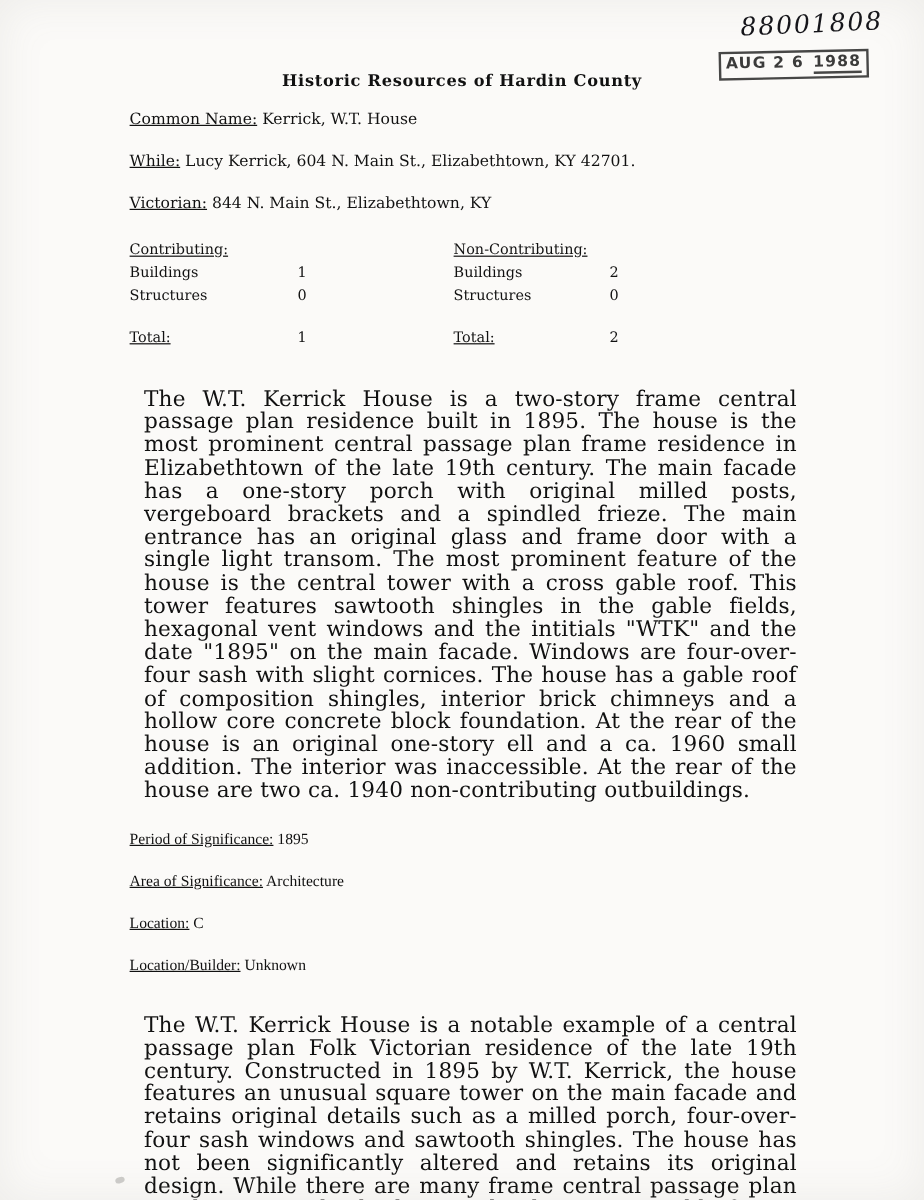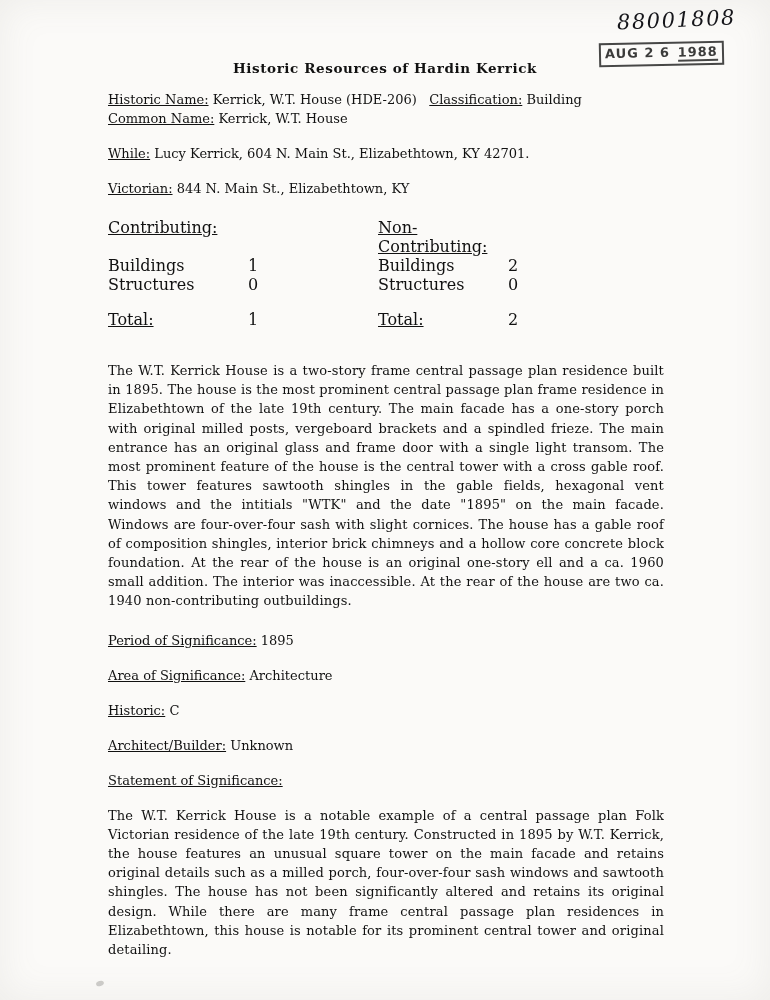--- a/index.html
+++ b/index.html
@@ -94,42 +94,44 @@
   .u {
     text-decoration: underline;
   }
   .gap-md { height: 16px; }
   .gap-lg { height: 20px; }
 
   
   .counts {
     width: 100%;
     border-collapse: collapse;
-    font-size: 16px;
+    font-size: 12px;
   }
   .counts td {
     padding: 0;
     line-height: 19px;
     vertical-align: top;
   }
   .c-label { width: 140px; }
   .c-num   { width: 130px; }
   .c-label2{ width: 130px; margin-top: 36px; }
   .c-num2  { width: auto; }
 
   .para {
     text-align: justify;
-    font-size: 13px;
+    font-size: 18px;
     line-height: 19.2px;
     letter-spacing: 0.15px;
+    margin-left: 12px;
   }
 
   .field {
     font-size: 13px;
     line-height: 19px;
+    font-family: Liberation Serif, serif;
   }
   .field .u { text-decoration: underline; }
 
   .smudge {
     position: absolute;
     left: 96px;
     bottom: 14px;
     width: 8px;
     height: 5px;
     background: rgba(90,88,84,0.28);
@@ -143,31 +145,24 @@
 <div class="page">
 
   <div class="accession">88001808</div>
 
   <div class="stamp">
     <span class="stamp-date">AUG</span>
     <span class="stamp-date">2 6</span>
     <span class="stamp-year">1988</span>
   </div>
 
-  <div class="doc-title">Historic Resources of Hardin Kerrick</div>
+  <div class="doc-title">Historic Resources of Hardin County</div>
 
   <div class="body">
 
-    <div class="line">
-      <span class="u">Historic Name:</span>
-      <span>Kerrick, W.T. House (HDE-206)</span>
-      &nbsp;
-      <span class="u">Classification:</span>
-      <span>Building</span>
-    </div>
 
     <div class="line">
       <span class="u">Common Name:</span>
       <span>Kerrick, W.T. House</span>
     </div>
 
     <div class="gap-md"></div>
 
     <div class="line">
       <span class="u">While:</span>
@@ -232,36 +227,33 @@
     <div class="gap-md"></div>
 
     <div class="field">
       <span class="u">Area of Significance:</span>
       <span>Architecture</span>
     </div>
 
     <div class="gap-md"></div>
 
     <div class="field">
-      <span class="u">Historic:</span>
+      <span class="u">Location:</span>
       <span>C</span>
     </div>
 
     <div class="gap-md"></div>
 
     <div class="field">
-      <span class="u">Architect/Builder:</span>
+      <span class="u">Location/Builder:</span>
       <span>Unknown</span>
     </div>
 
     <div class="gap-md"></div>
 
-    <div class="field">
-      <span class="u">Statement of Significance:</span>
-    </div>
 
     <div class="gap-md"></div>
 
     <div class="para">The W.T. Kerrick House is a notable example of a central passage plan Folk Victorian residence of the late 19th century. Constructed in 1895 by W.T. Kerrick, the house features an unusual square tower on the main facade and retains original details such as a milled porch, four-over-four sash windows and sawtooth shingles. The house has not been significantly altered and retains its original design. While there are many frame central passage plan residences in Elizabethtown, this house is notable for its prominent central tower and original detailing.</div>
 
     <div class="gap-lg"></div>
 
     <div class="field">
       
       

